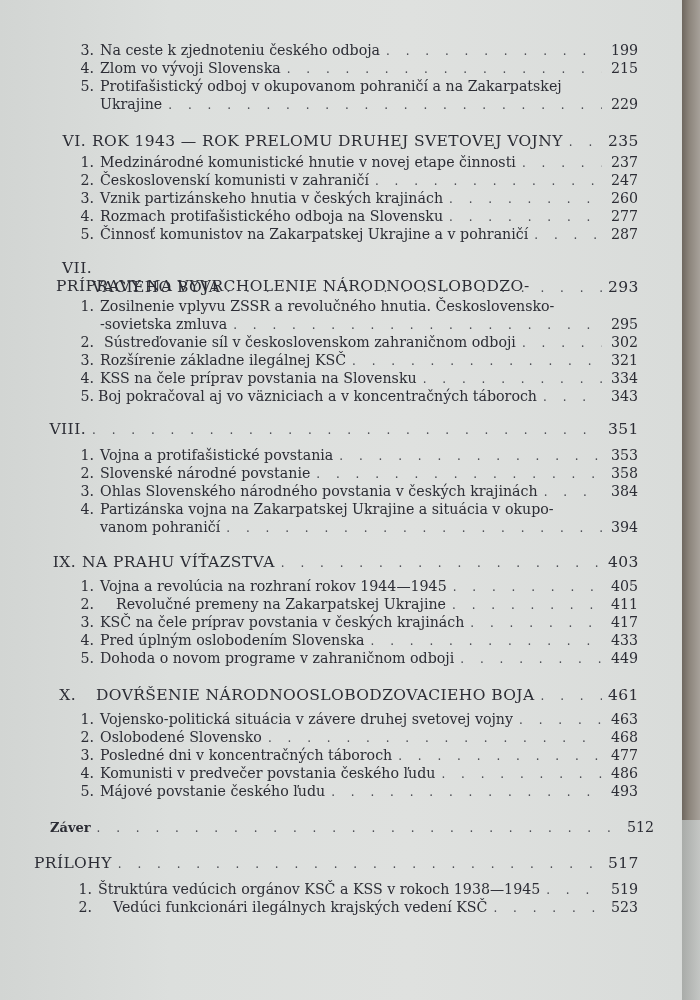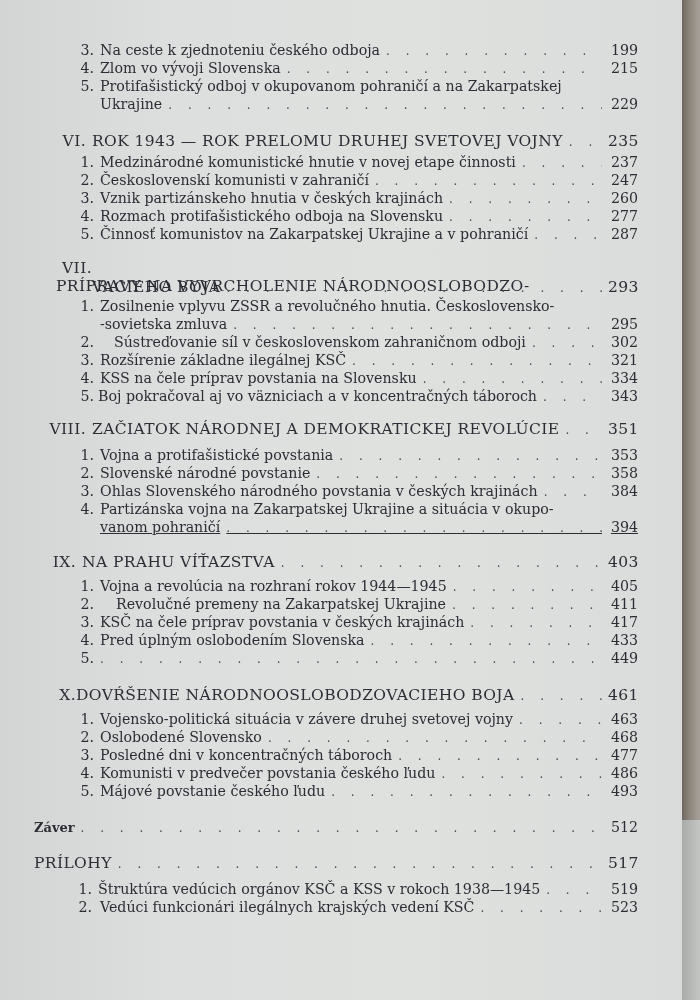--- a/index.html
+++ b/index.html
@@ -117,21 +117,21 @@
     <span class="num" style="width:16px">1.</span>
     <span class="txt" style="margin-left:6px">Zosilnenie vplyvu ZSSR a revolučného hnutia. Československo-</span>
   </div>
   <div class="row" style="left:100px; top:315px; width:538px;">
     <span class="txt">-sovietska zmluva</span>
     <span class="dots">. . . . . . . . . . . . . . . . . . . . . . . . . . . . . . . . . . . . . . . . . . . . . . . . . . . .</span>
     <span class="pg">295</span>
   </div>
   <div class="row" style="left:78px; top:333px; width:560px;">
     <span class="num" style="width:16px">2.</span>
-    <span class="txt" style="margin-left:20px">Sústreďovanie síl v československom zahraničnom odboji</span>
+    <span class="txt" style="margin-left:10px">Sústreďovanie síl v československom zahraničnom odboji</span>
     <span class="dots">. . . . . . . . . . . . . . . . . . . . . . . . . . . . . . . . . . . . . . . . . . . . . . . . . . . .</span>
     <span class="pg">302</span>
   </div>
   <div class="row" style="left:78px; top:351px; width:560px;">
     <span class="num" style="width:16px">3.</span>
     <span class="txt" style="margin-left:6px">Rozšírenie základne ilegálnej KSČ</span>
     <span class="dots">. . . . . . . . . . . . . . . . . . . . . . . . . . . . . . . . . . . . . . . . . . . . . . . . . . . .</span>
     <span class="pg">321</span>
   </div>
   <div class="row" style="left:78px; top:369px; width:560px;">
@@ -142,21 +142,20 @@
   </div>
   <div class="row" style="left:78px; top:387px; width:560px;">
     <span class="num" style="width:16px">5.</span>
     <span class="txt" style="margin-left:4px">Boj pokračoval aj vo väzniciach a v koncentračných táboroch</span>
     <span class="dots">. . . . . . . . . . . . . . . . . . . . . . . . . . . . . . . . . . . . . . . . . . . . . . . . . . . .</span>
     <span class="pg">343</span>
   </div>
 
   <div class="row chap" style="left:42px; top:420px; width:596px;">
     <span class="num" style="width:44px">VIII.</span>
-    <span class="txt" style="margin-left:6px">ZAČIATOK NÁRODNEJ A DEMOKRATICKEJ REVOLÚCIE</span>
     <span class="dots">. . . . . . . . . . . . . . . . . . . . . . . . . . . . . . . . . . . . . . . . . . . . . . . . . . . .</span>
     <span class="pg">351</span>
   </div>
   <div class="row" style="left:78px; top:446px; width:560px;">
     <span class="num" style="width:16px">1.</span>
     <span class="txt" style="margin-left:6px">Vojna a protifašistické povstania</span>
     <span class="dots">. . . . . . . . . . . . . . . . . . . . . . . . . . . . . . . . . . . . . . . . . . . . . . . . . . . .</span>
     <span class="pg">353</span>
   </div>
   <div class="row" style="left:78px; top:464px; width:560px;">
@@ -168,21 +167,21 @@
   <div class="row" style="left:78px; top:482px; width:560px;">
     <span class="num" style="width:16px">3.</span>
     <span class="txt" style="margin-left:6px">Ohlas Slovenského národného povstania v českých krajinách</span>
     <span class="dots">. . . . . . . . . . . . . . . . . . . . . . . . . . . . . . . . . . . . . . . . . . . . . . . . . . . .</span>
     <span class="pg">384</span>
   </div>
   <div class="row nodots" style="left:78px; top:500px; width:560px;">
     <span class="num" style="width:16px">4.</span>
     <span class="txt" style="margin-left:6px">Partizánska vojna na Zakarpatskej Ukrajine a situácia v okupo-</span>
   </div>
-  <div class="row" style="left:100px; top:518px; width:538px;text-decoration:underline;">
+  <div class="row" style="left:100px; top:518px; width:538px;">
     <span class="txt">vanom pohraničí</span>
     <span class="dots">. . . . . . . . . . . . . . . . . . . . . . . . . . . . . . . . . . . . . . . . . . . . . . . . . . . .</span>
     <span class="pg">394</span>
   </div>
 
   <div class="row chap" style="left:50px; top:553px; width:588px;">
     <span class="num" style="width:26px">IX.</span>
     <span class="txt" style="margin-left:6px">NA PRAHU VÍŤAZSTVA</span>
     <span class="dots">. . . . . . . . . . . . . . . . . . . . . . . . . . . . . . . . . . . . . . . . . . . . . . . . . . . .</span>
     <span class="pg">403</span>
@@ -206,27 +205,28 @@
     <span class="pg">417</span>
   </div>
   <div class="row" style="left:78px; top:631px; width:560px;">
     <span class="num" style="width:16px">4.</span>
     <span class="txt" style="margin-left:6px">Pred úplným oslobodením Slovenska</span>
     <span class="dots">. . . . . . . . . . . . . . . . . . . . . . . . . . . . . . . . . . . . . . . . . . . . . . . . . . . .</span>
     <span class="pg">433</span>
   </div>
   <div class="row" style="left:78px; top:649px; width:560px;">
     <span class="num" style="width:16px">5.</span>
+    <span class="txt" style="margin-left:6px">Dohoda o novom programe v zahraničnom odboji</span>
     <span class="dots">. . . . . . . . . . . . . . . . . . . . . . . . . . . . . . . . . . . . . . . . . . . . . . . . . . . .</span>
     <span class="pg">449</span>
   </div>
 
   <div class="row chap" style="left:56px; top:686px; width:582px;">
     <span class="num" style="width:20px">X.</span>
-    <span class="txt" style="margin-left:0">DOVŔŠENIE NÁRODNOOSLOBODZOVACIEHO BOJA</span>
+    <span class="txt" style="margin-left:20px">DOVŔŠENIE NÁRODNOOSLOBODZOVACIEHO BOJA</span>
     <span class="dots">. . . . . . . . . . . . . . . . . . . . . . . . . . . . . . . . . . . . . . . . . . . . . . . . . . . .</span>
     <span class="pg">461</span>
   </div>
   <div class="row" style="left:78px; top:710px; width:560px;">
     <span class="num" style="width:16px">1.</span>
     <span class="txt" style="margin-left:6px">Vojensko-politická situácia v závere druhej svetovej vojny</span>
     <span class="dots">. . . . . . . . . . . . . . . . . . . . . . . . . . . . . . . . . . . . . . . . . . . . . . . . . . . .</span>
     <span class="pg">463</span>
   </div>
   <div class="row" style="left:78px; top:728px; width:560px;">
@@ -247,37 +247,37 @@
     <span class="dots">. . . . . . . . . . . . . . . . . . . . . . . . . . . . . . . . . . . . . . . . . . . . . . . . . . . .</span>
     <span class="pg">486</span>
   </div>
   <div class="row" style="left:78px; top:782px; width:560px;">
     <span class="num" style="width:16px">5.</span>
     <span class="txt" style="margin-left:6px">Májové povstanie českého ľudu</span>
     <span class="dots">. . . . . . . . . . . . . . . . . . . . . . . . . . . . . . . . . . . . . . . . . . . . . . . . . . . .</span>
     <span class="pg">493</span>
   </div>
 
-  <div class="row" style="left:34px; top:818px; width:604px;">
+  <div class="row" style="left:50px; top:818px; width:604px;">
     <span class="txt bold" style="font-size:13px">Záver</span>
     <span class="dots">. . . . . . . . . . . . . . . . . . . . . . . . . . . . . . . . . . . . . . . . . . . . . . . . . . . .</span>
     <span class="pg">512</span>
   </div>
 
   <div class="row chap" style="left:34px; top:854px; width:604px;">
     <span class="txt">PRÍLOHY</span>
     <span class="dots">. . . . . . . . . . . . . . . . . . . . . . . . . . . . . . . . . . . . . . . . . . . . . . . . . . . .</span>
     <span class="pg">517</span>
   </div>
   <div class="row" style="left:76px; top:880px; width:562px;">
     <span class="num" style="width:16px">1.</span>
     <span class="txt" style="margin-left:6px">Štruktúra vedúcich orgánov KSČ a KSS v rokoch 1938—1945</span>
     <span class="dots">. . . . . . . . . . . . . . . . . . . . . . . . . . . . . . . . . . . . . . . . . . . . . . . . . . . .</span>
     <span class="pg">519</span>
   </div>
   <div class="row" style="left:76px; top:898px; width:562px;">
     <span class="num" style="width:16px">2.</span>
-    <span class="txt" style="margin-left:8px">Vedúci funkcionári ilegálnych krajských vedení KSČ</span>
+    <span class="txt" style="margin-left:21px">Vedúci funkcionári ilegálnych krajských vedení KSČ</span>
     <span class="dots">. . . . . . . . . . . . . . . . . . . . . . . . . . . . . . . . . . . . . . . . . . . . . . . . . . . .</span>
     <span class="pg">523</span>
   </div>
 
 </div>
 
 </body></html>

